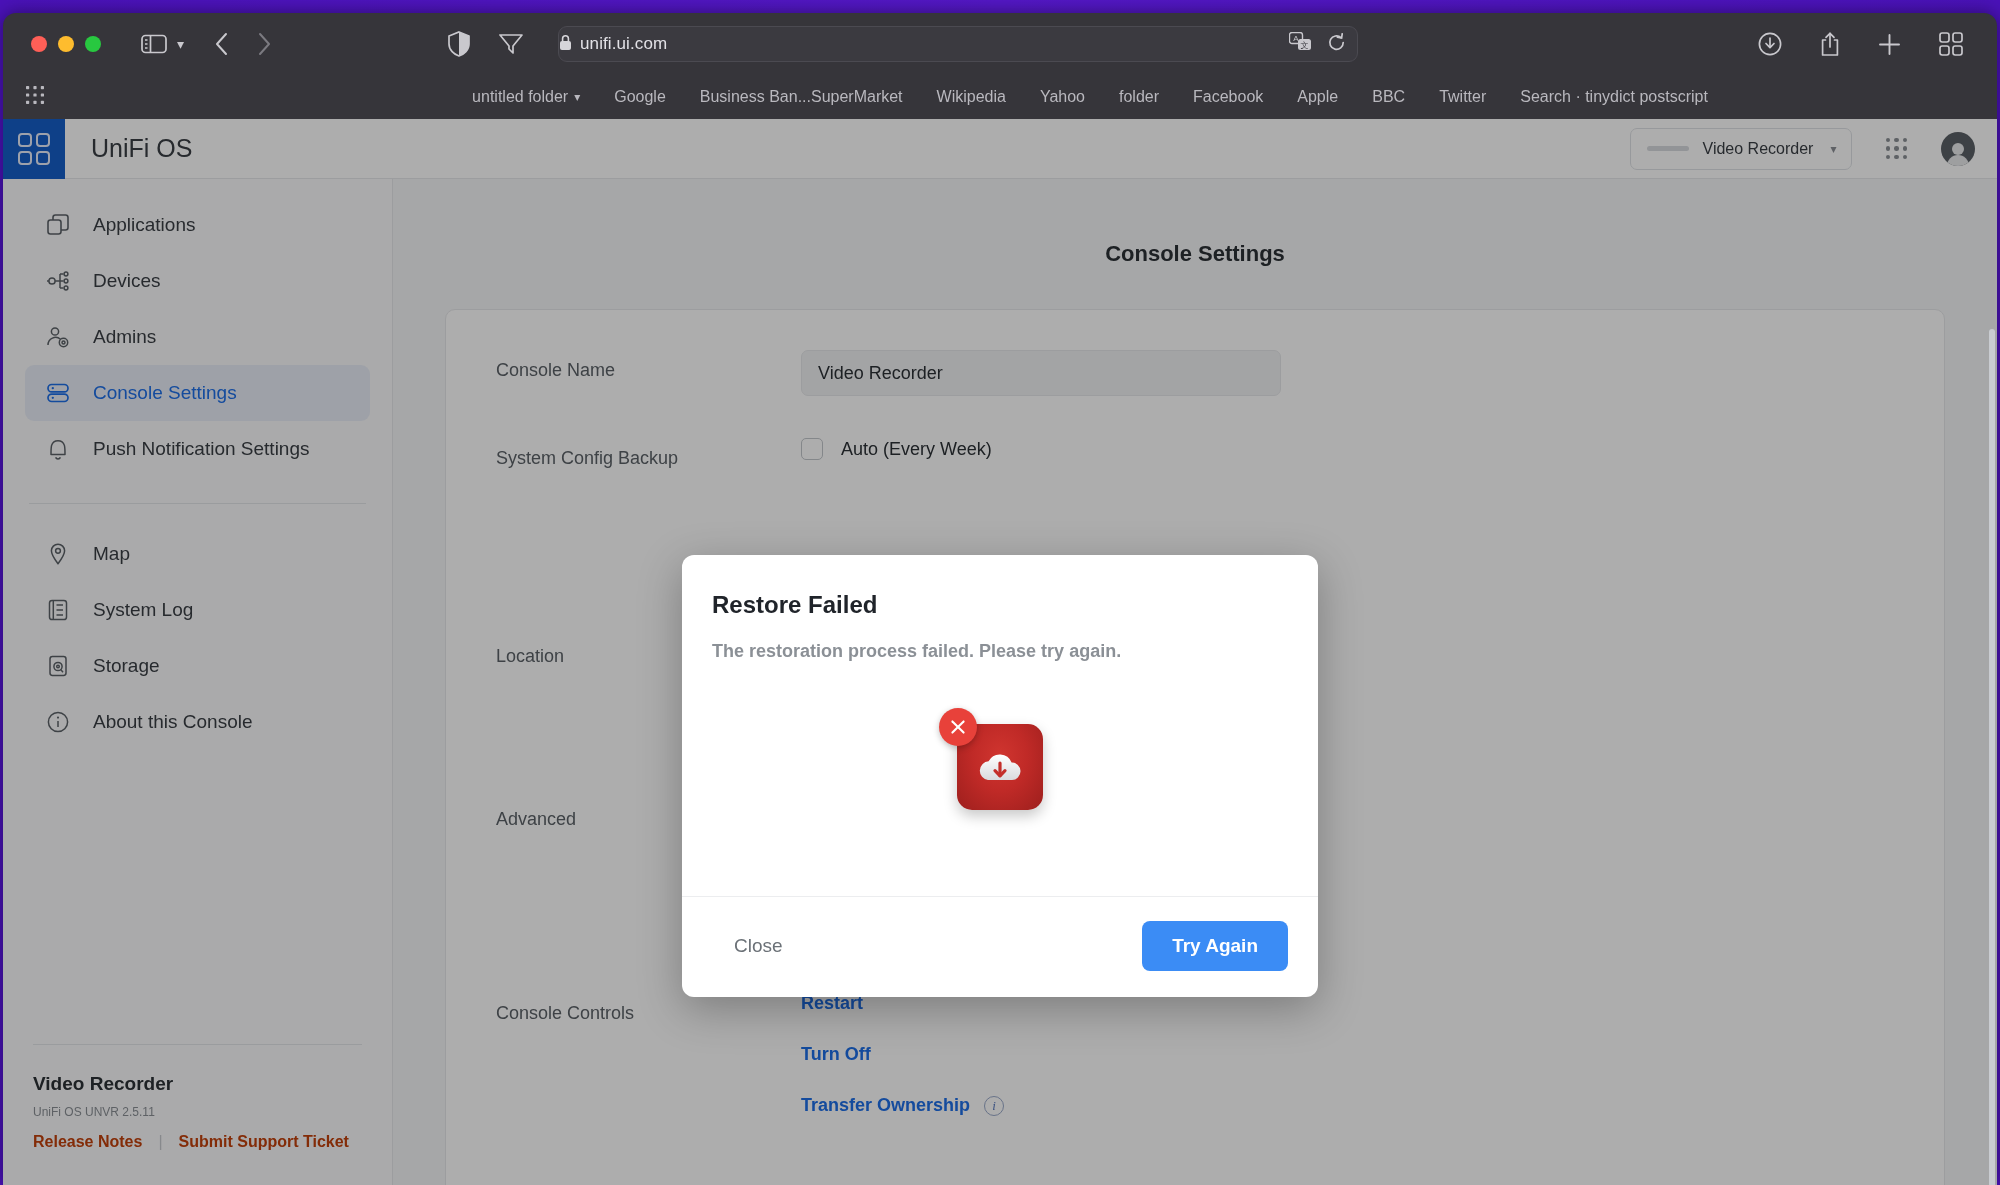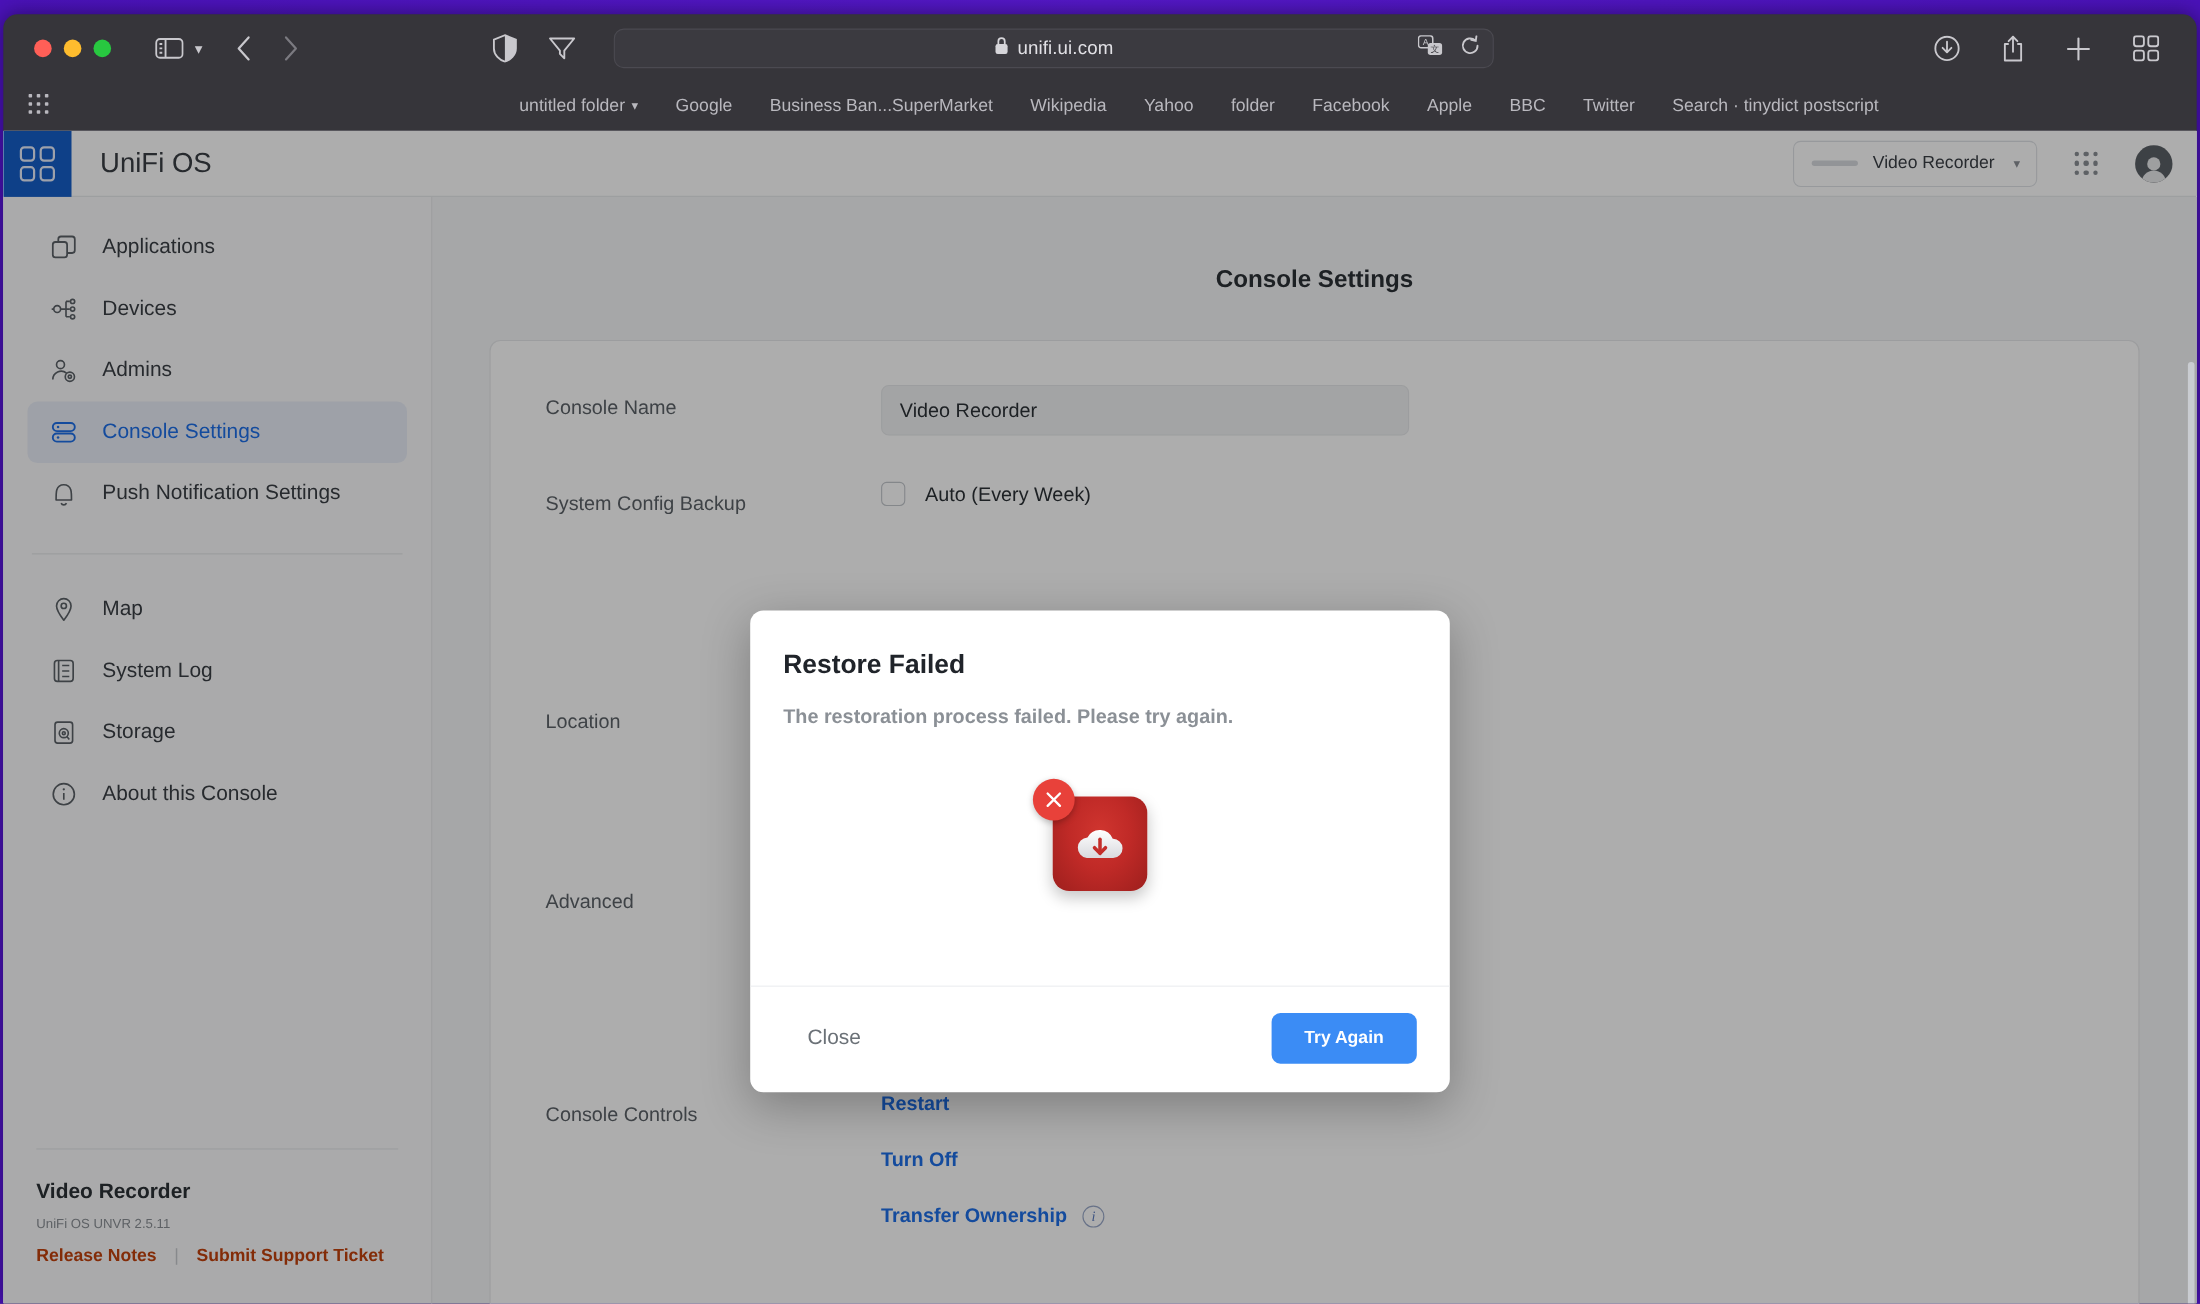--- a/index.html
+++ b/index.html
@@ -47,21 +47,21 @@
   .nav-fwd  { margin-left: 28px; color:#7b7a80; }
 
   .shield-grp { display:flex; align-items:center; gap:28px; margin-left: 176px; }
 
   .urlbar {
     margin-left: 34px;
     width: 800px; height: 36px;
     background: #3b3a40;
     border: 1px solid #4b4a51;
     border-radius: 9px;
-    display:flex; align-items:center; justify-content:center;
+    display:flex; align-items:center; 
     position: relative;
   }
   .url-inner { display:flex; align-items:center; gap:8px; }
   .url-text { color:#e2e1e6; font-size:17px; letter-spacing:.1px; }
   .url-right { position:absolute; right:11px; display:flex; align-items:center; gap:14px; }
 
   .tb-right { margin-left:auto; display:flex; align-items:center; gap:38px; padding-right:12px; }
 
   
   .bookmarks {
@@ -222,21 +222,21 @@
   .modal-foot {
     border-top:1px solid #ecedef; margin: 24px -28px 0 -28px;
     padding: 24px 30px 26px 30px;
     display:flex; align-items:center; justify-content:space-between; gap: 18px;
   }
   .btn-ghost {
     background:transparent; border:none; font-size:19px; color:#6b7177;
     padding: 12px 22px; font-family:inherit; cursor:pointer;
   }
   .btn-primary {
-    background:#3b8cf5; border:none; color:#fff; font-size:16px; font-weight:700;
+    background:#3b8cf5; border:none; color:#fff; font-size:19px; font-weight:700;
     padding: 14px 30px; border-radius:8px; font-family:inherit; cursor:pointer;
   }
 
   
   .pagescroll {
     position:absolute; right:2px; top:150px; width:6px; height:1020px;
     background:#c9ccd1; border-radius:3px; z-index: 50;
   }
 </style>
 </head>

